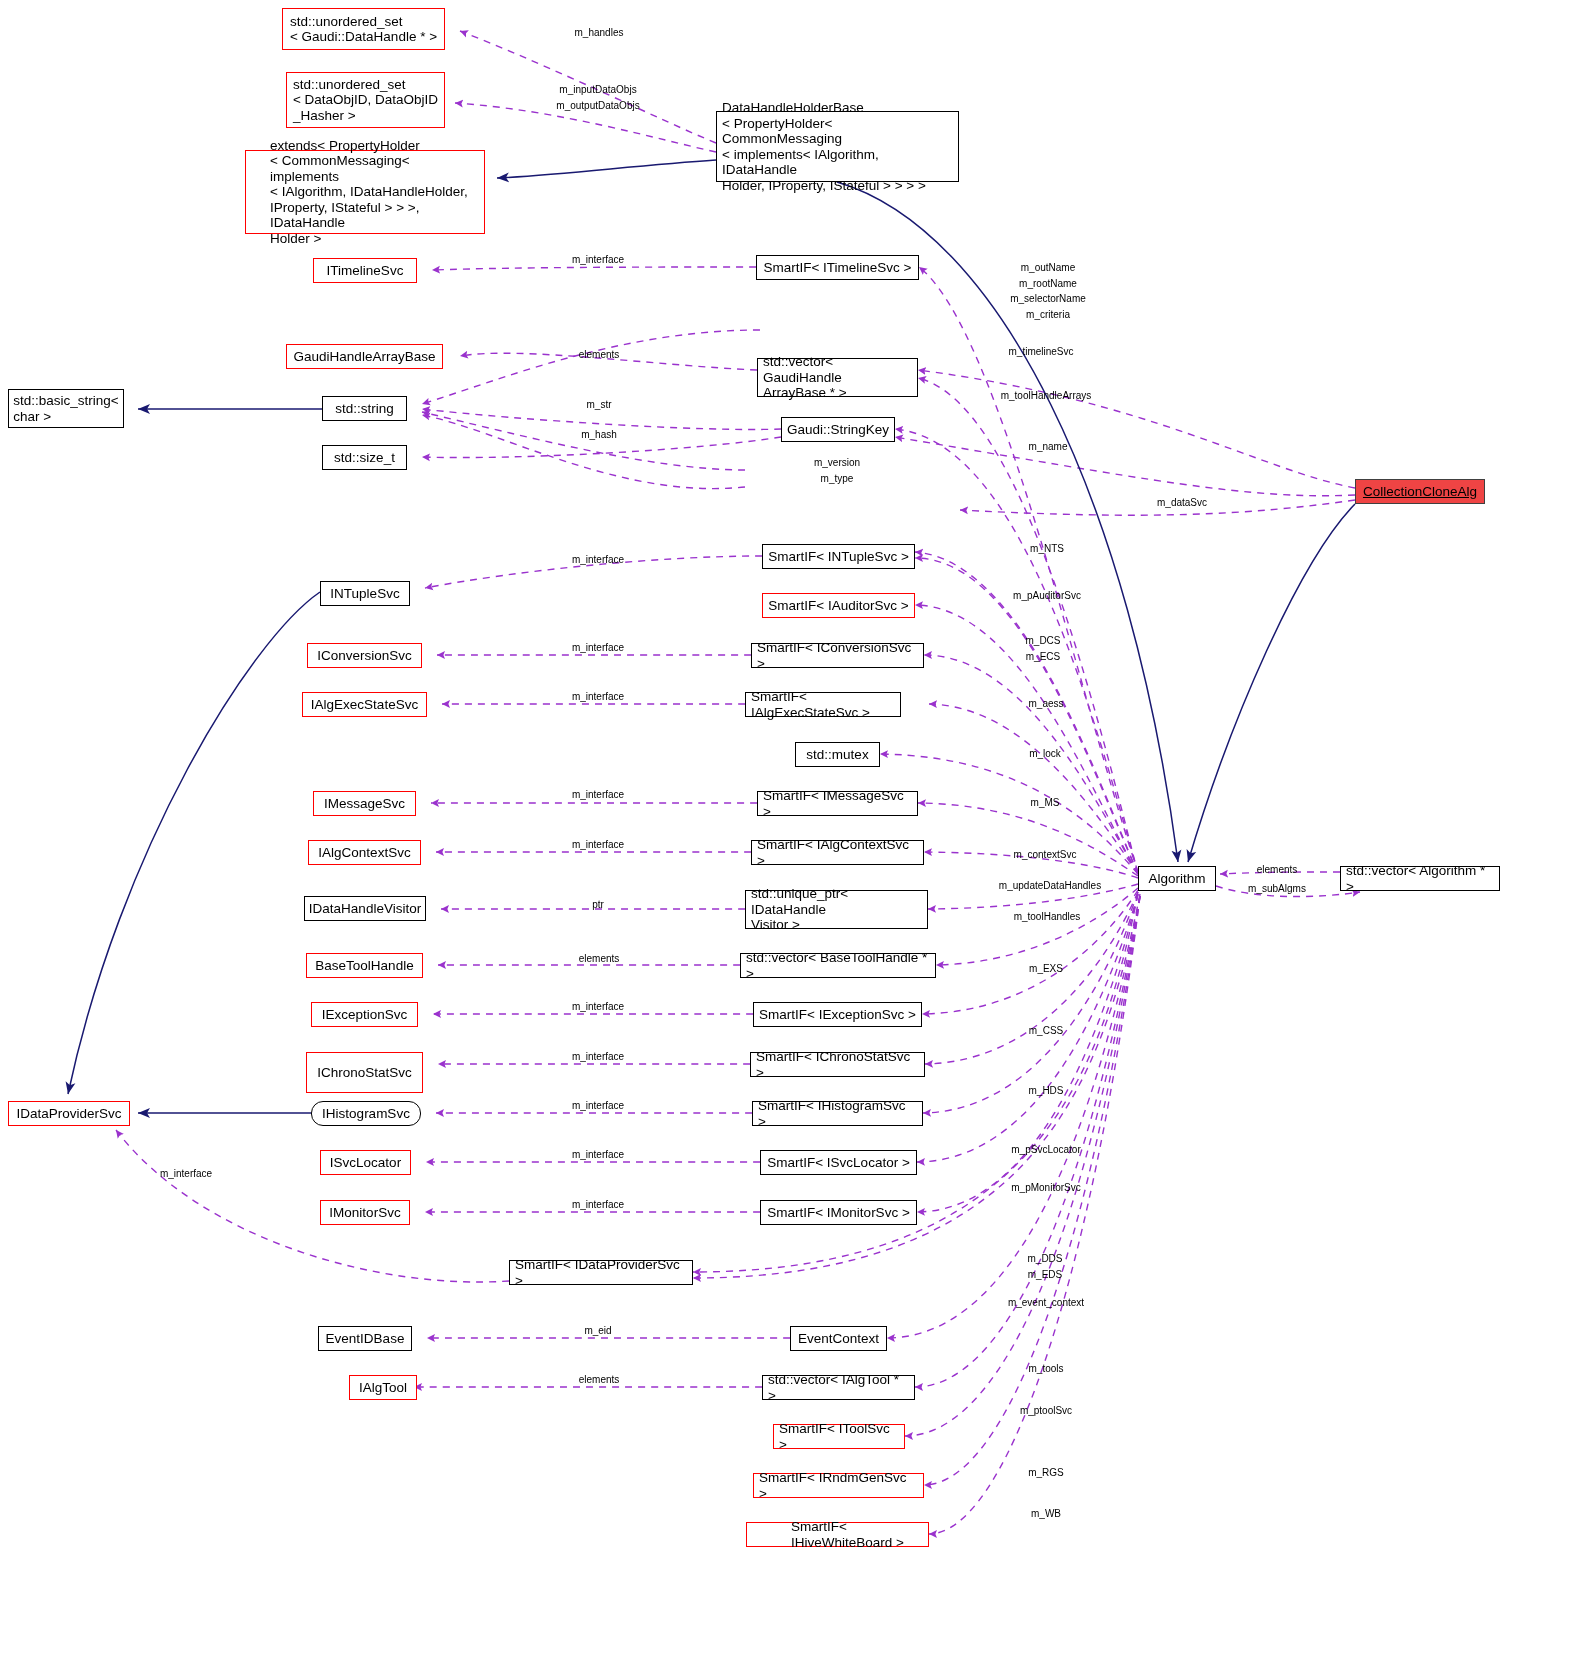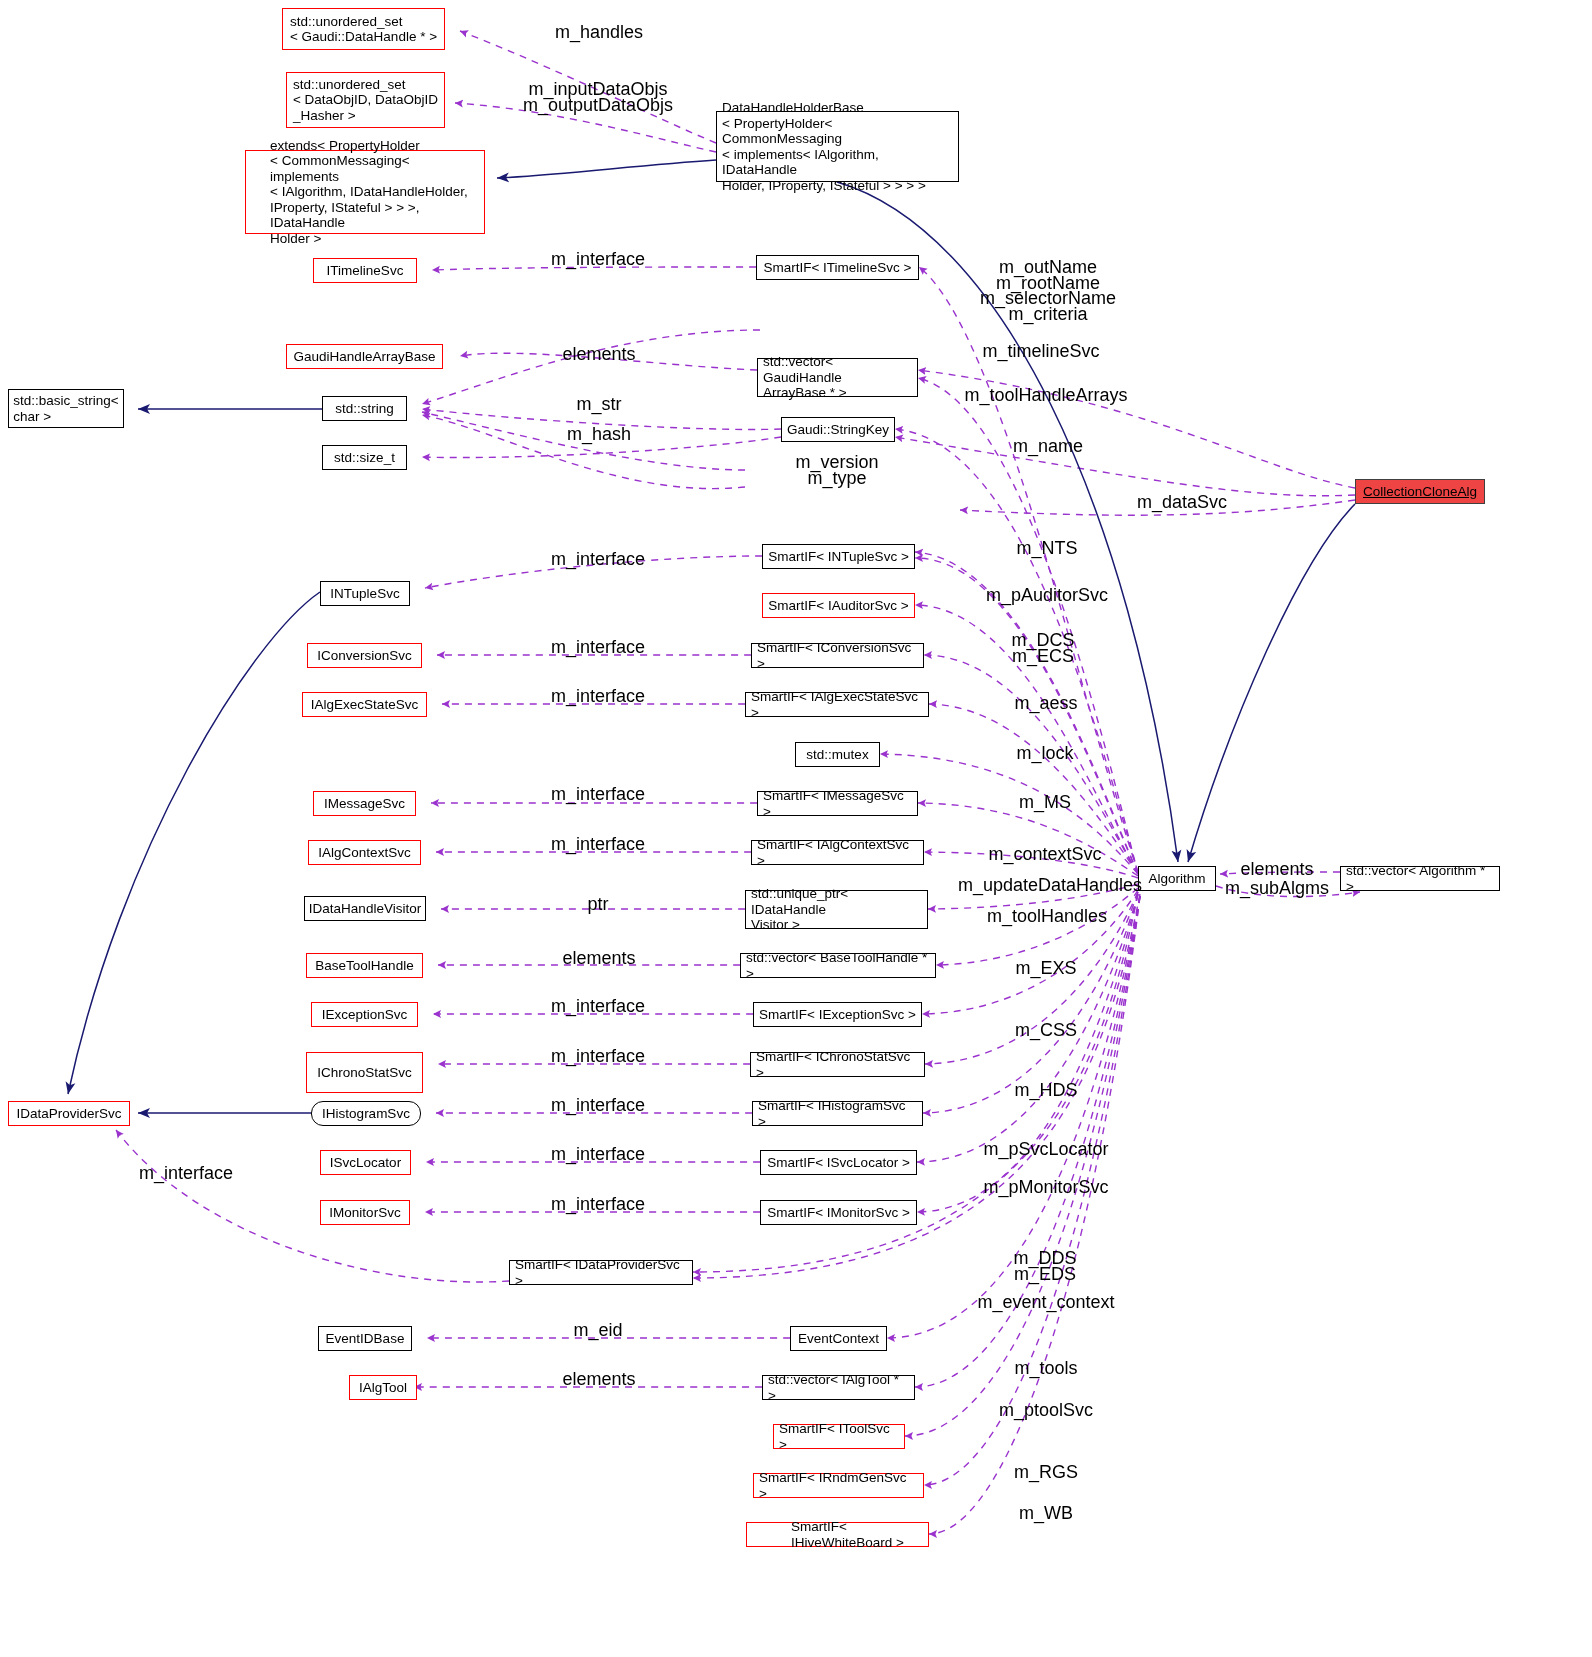--- a/index.html
+++ b/index.html
@@ -23,21 +23,21 @@
     display:flex;
     align-items:center;
     justify-content:center;
     white-space:pre-line;
     padding:2px 5px;
   }
   .node.red{border-color:#ff0000;}
   .node.grey{background:#ef4444;border-color:#404040;text-decoration:underline;}
   .edgelabel{
     position:absolute;
-    font-size:18px;
+    font-size:10px;
     line-height:15.5px;
     color:#000000;
     text-align:center;
     white-space:pre-line;
     transform:translateX(-50%);
   }
 </style>
 </head>
 <body>
 
@@ -158,21 +158,21 @@
     <div class="node" style="left:322px;top:396px;width:85px;height:25px;">std::string</div>
     <div class="node" style="left:781px;top:417px;width:114px;height:25px;">Gaudi::StringKey</div>
     <div class="node" style="left:322px;top:445px;width:85px;height:25px;">std::size_t</div>
     <div class="node grey" style="left:1355px;top:479px;width:130px;height:25px;">CollectionCloneAlg</div>
     <div class="node" style="left:762px;top:544px;width:153px;height:25px;">SmartIF&lt; INTupleSvc &gt;</div>
     <div class="node" style="left:320px;top:581px;width:90px;height:25px;">INTupleSvc</div>
     <div class="node red" style="left:762px;top:593px;width:153px;height:25px;">SmartIF&lt; IAuditorSvc &gt;</div>
     <div class="node red" style="left:307px;top:643px;width:115px;height:25px;">IConversionSvc</div>
     <div class="node" style="left:751px;top:643px;width:173px;height:25px;">SmartIF&lt; IConversionSvc &gt;</div>
     <div class="node red" style="left:302px;top:692px;width:125px;height:25px;">IAlgExecStateSvc</div>
-    <div class="node" style="left:745px;top:692px;width:184px;height:25px;">SmartIF&lt; IAlgExecStateSvc &gt;</div>
+    <div class="node" style="left:745px;top:692px;width:156px;height:25px;">SmartIF&lt; IAlgExecStateSvc &gt;</div>
     <div class="node" style="left:795px;top:742px;width:85px;height:25px;">std::mutex</div>
     <div class="node red" style="left:313px;top:791px;width:103px;height:25px;">IMessageSvc</div>
     <div class="node" style="left:757px;top:791px;width:161px;height:25px;">SmartIF&lt; IMessageSvc &gt;</div>
     <div class="node red" style="left:308px;top:840px;width:113px;height:25px;">IAlgContextSvc</div>
     <div class="node" style="left:751px;top:840px;width:173px;height:25px;">SmartIF&lt; IAlgContextSvc &gt;</div>
     <div class="node" style="left:304px;top:896px;width:122px;height:25px;">IDataHandleVisitor</div>
     <div class="node" style="left:745px;top:890px;width:183px;height:39px;">std::unique_ptr&lt; IDataHandle
 Visitor &gt;</div>
     <div class="node red" style="left:306px;top:953px;width:117px;height:25px;">BaseToolHandle</div>
     <div class="node" style="left:740px;top:953px;width:196px;height:25px;">std::vector&lt; BaseToolHandle * &gt;</div>

